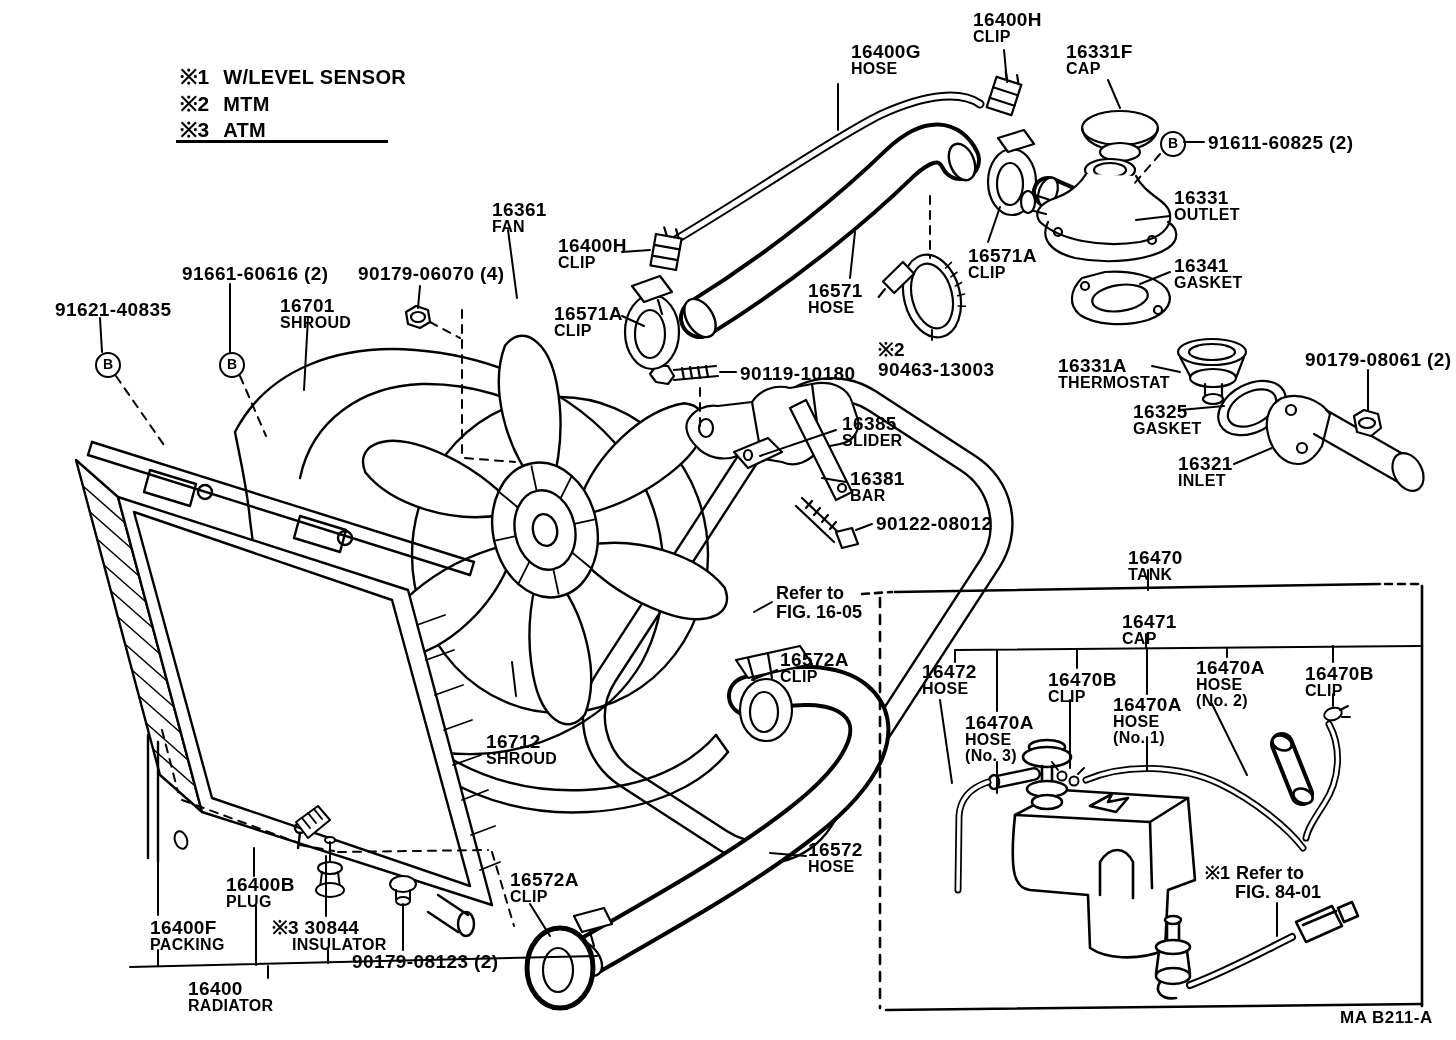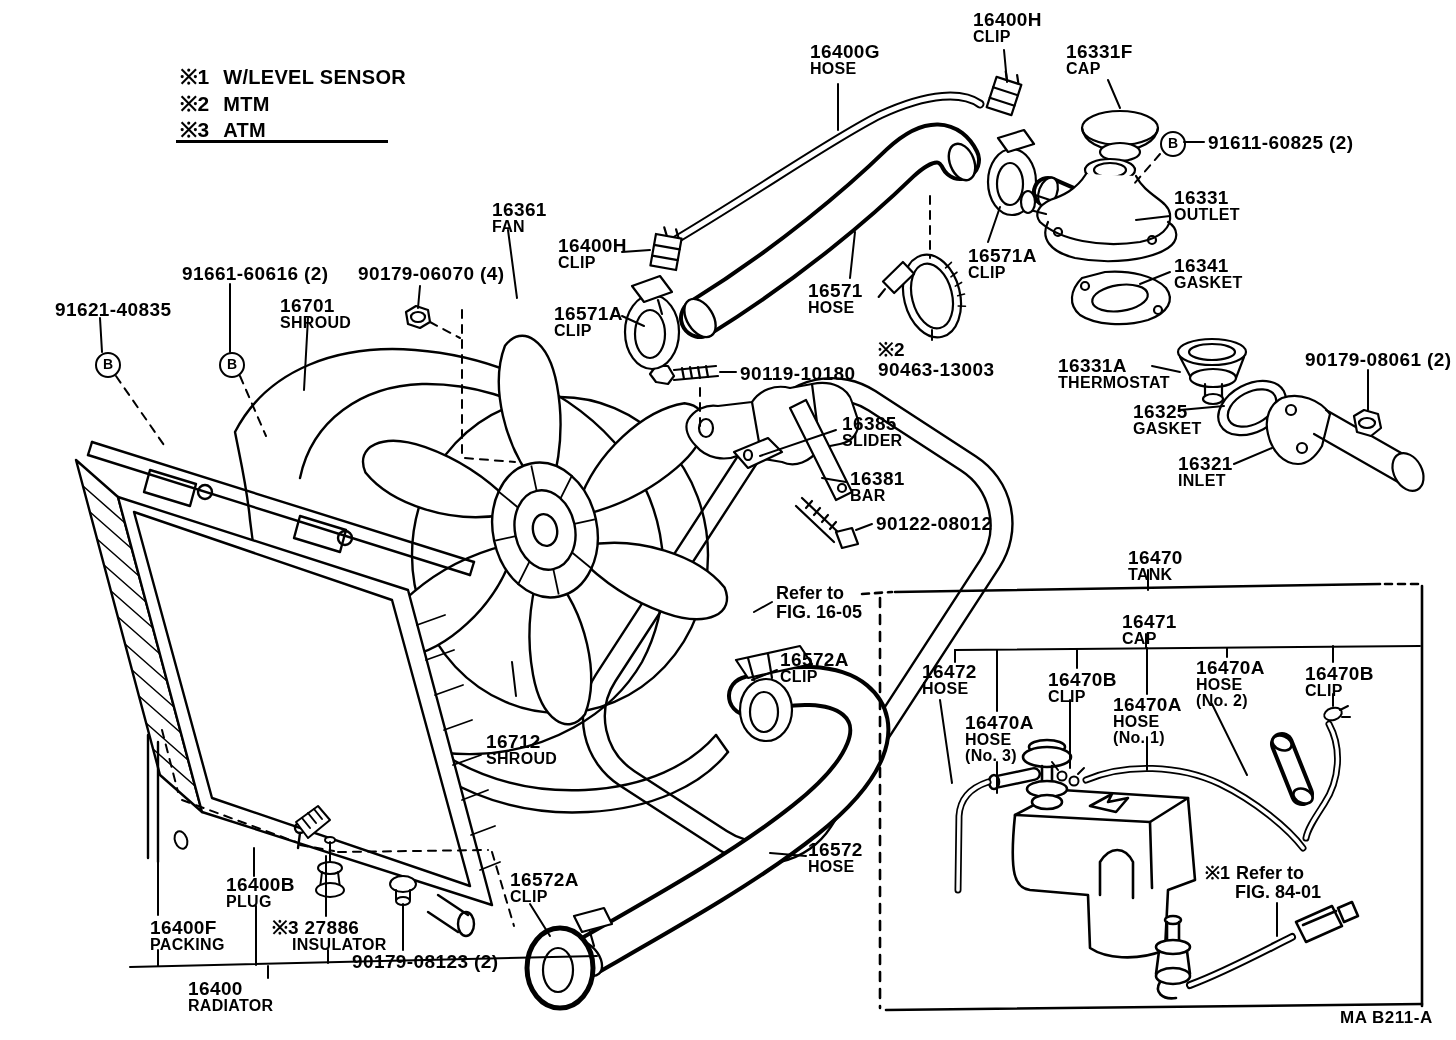--- a/index.html
+++ b/index.html
@@ -453,21 +453,21 @@
 <div class="legend-underline" style="left:176px;top:112px;width:212px;height:28px"></div>
 
 <div class="bcirc" style="left:95px;top:352px">B</div>
 <div class="bcirc" style="left:219px;top:352px">B</div>
 <div class="bcirc" style="left:1160px;top:131px">B</div>
 
 <div class="lbl" style="left:973px;top:10px">
   <span class="num">16400H</span>
   <span class="sub">CLIP</span>
 </div>
-<div class="lbl" style="left:810px;top:42px">
+<div class="lbl" style="left:851px;top:42px">
   <span class="num">16400G</span>
   <span class="sub">HOSE</span>
 </div>
 <div class="lbl" style="left:1066px;top:42px">
   <span class="num">16331F</span>
   <span class="sub">CAP</span>
 </div>
 <div class="lbl" style="left:1208px;top:133px">
   <span class="num">91611-60825 (2)</span>
 </div>
@@ -602,21 +602,21 @@
 </div>
 <div class="lbl" style="left:226px;top:875px">
   <span class="num">16400B</span>
   <span class="sub">PLUG</span>
 </div>
 <div class="lbl" style="left:150px;top:918px">
   <span class="num">16400F</span>
   <span class="sub">PACKING</span>
 </div>
 <div class="lbl inline" style="left:272px;top:918px">
-  <span class="pre">※3</span><span class="num">27886</span>
+  <span class="pre">※3</span><span class="num">30844</span>
   <span class="sub" style="margin-left:20px">INSULATOR</span>
 </div>
 <div class="lbl" style="left:352px;top:952px">
   <span class="num">90179-08123 (2)</span>
 </div>
 <div class="lbl" style="left:188px;top:979px">
   <span class="num">16400</span>
   <span class="sub">RADIATOR</span>
 </div>
 <div class="lbl note inline" style="left:1205px;top:864px">

